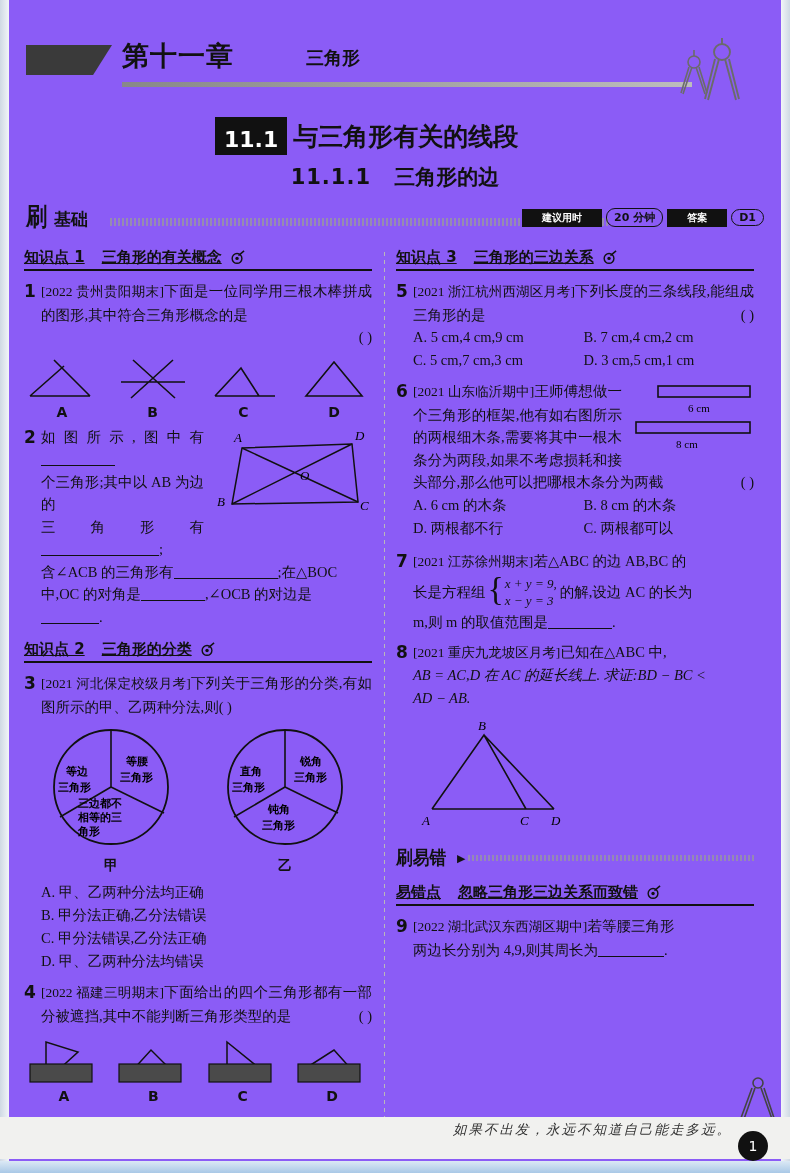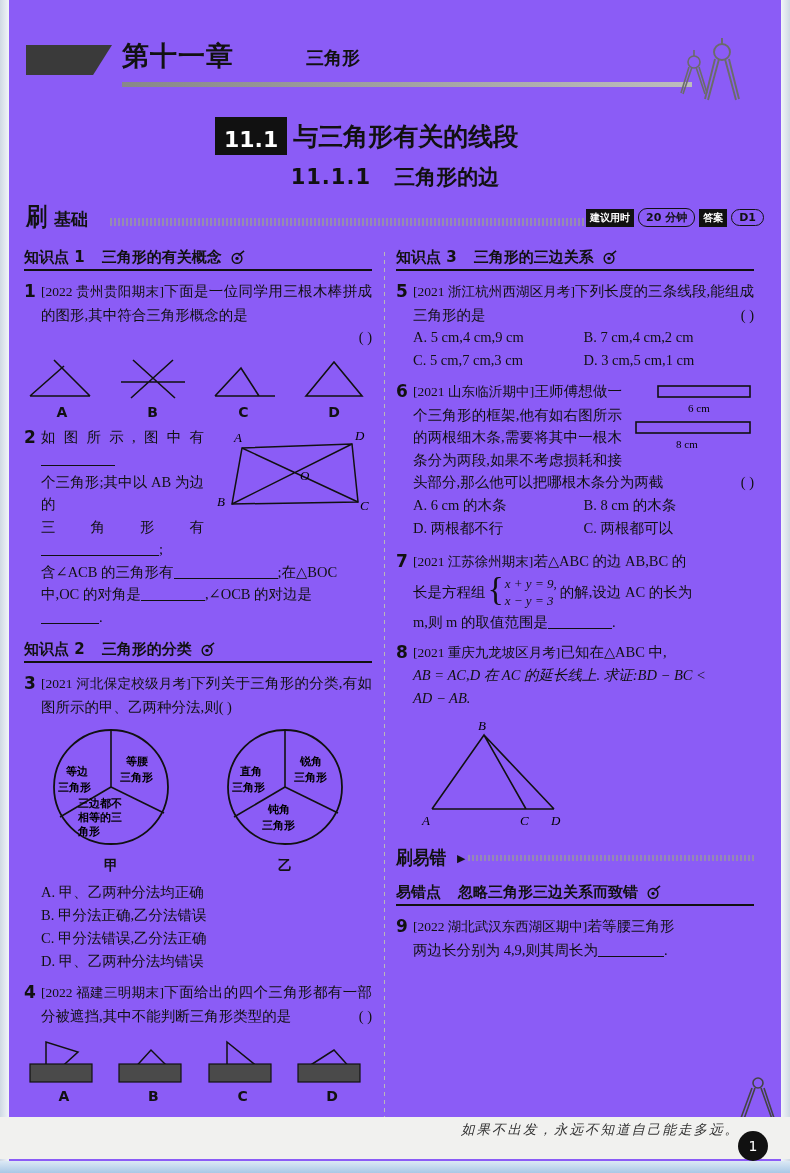--- a/index.html
+++ b/index.html
@@ -80,41 +80,41 @@
     font-family:"DejaVu Sans","Liberation Sans",sans-serif;
     font-weight:bold; font-size:17px; line-height:20px; margin-left:3px;
   }
   .shua-dots {
     position:absolute; left:84px; top:14px; width:500px; height:8px;
     background:repeating-linear-gradient(90deg,#9a9a9a 0 2px, transparent 2px 4px);
     opacity:.75;
   }
   .tag-group { position:absolute; right:0; top:4px; display:flex; align-items:center; gap:4px; }
   .tag-black {
-    background:#111; color:#fff; font-size:10px; padding:2px 4px;
+    background:#111; color:#fff; font-size:10px; padding:2px 20px;
     font-family:"DejaVu Sans","Liberation Sans",sans-serif; font-weight:bold;
   }
   .tag-pill {
     border:1px solid #111; border-radius:9px; font-size:11px; padding:1px 7px;
     font-family:"DejaVu Sans","Liberation Sans",sans-serif; font-weight:bold;
   }
 
   
   .col-left { position:absolute; left:24px; top:248px; width:348px; }
   .col-right { position:absolute; left:396px; top:248px; width:358px; }
   .col-divider { position:absolute; left:384px; top:252px; width:1px; height:880px;
     background:repeating-linear-gradient(180deg,#b9b9b9 0 4px, transparent 4px 8px); }
 
   
   .kp {
     font-family:"DejaVu Sans","Liberation Sans",sans-serif;
     font-weight:bold; font-size:15px;
     border-bottom:2px solid #111;
     padding-bottom:2px; margin-bottom:9px;
-    display:flex; align-items:center; gap:3px;
+    display:flex; align-items:center; gap:3px;text-decoration:underline;
   }
   .kp .kp-no { letter-spacing:0px; }
   .kp .kp-title { margin-left:14px; }
   .kp .target { margin-left:5px; font-size:14px; }
 
   
   .q { display:flex; margin-bottom:7px; }
   .q-num {
     font-family:"DejaVu Sans","Liberation Sans",sans-serif;
     font-weight:bold; font-size:17px; width:17px; flex:0 0 17px;
@@ -144,21 +144,21 @@
   .shua2-arrow { margin-left:4px; font-size:11px; }
   .shua2-dots { flex:1; height:6px; margin-left:3px;
     background:repeating-linear-gradient(90deg,#9a9a9a 0 2px, transparent 2px 4px); opacity:.7; }
 
   
   .footer {
     position:absolute; left:0; bottom:14px; width:790px; height:42px;
     background:#f1f1ef;
   }
   .footer-quote {
-    position:absolute; right:50px; bottom:20px;
+    position:absolute; right:58px; bottom:20px;
     font-family:"Liberation Serif","DejaVu Serif",serif;
     font-size:13.5px; font-style:italic; letter-spacing:2px; color:#333;
   }
   .page-no {
     position:absolute; right:22px; bottom:12px;
     width:30px; height:30px; border-radius:50%;
     background:#111; color:#fff;
     font-family:"DejaVu Sans","Liberation Sans",sans-serif;
     font-size:14px; display:flex; align-items:center; justify-content:center;
   }

